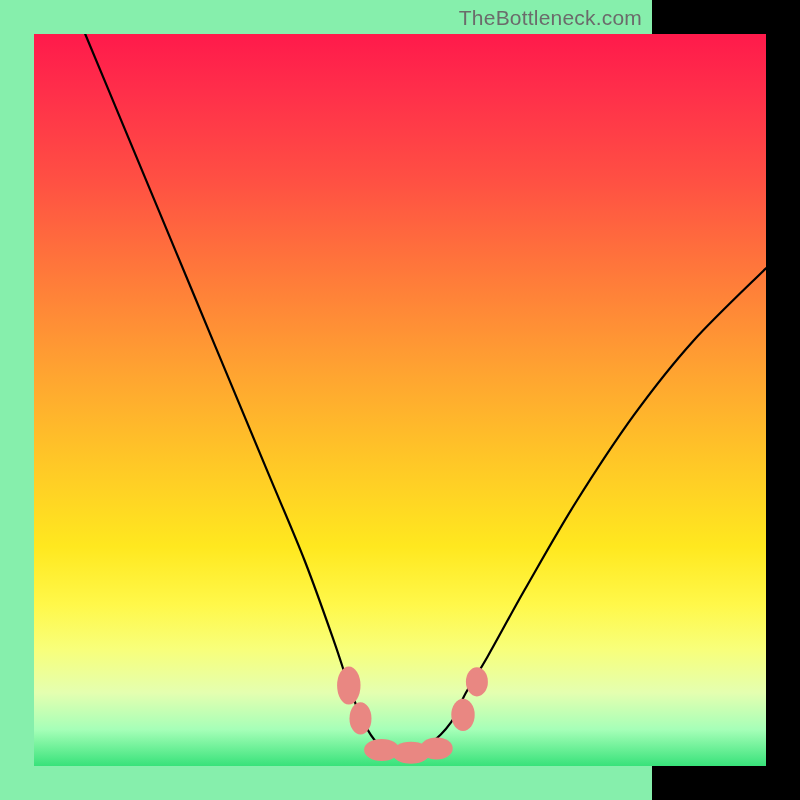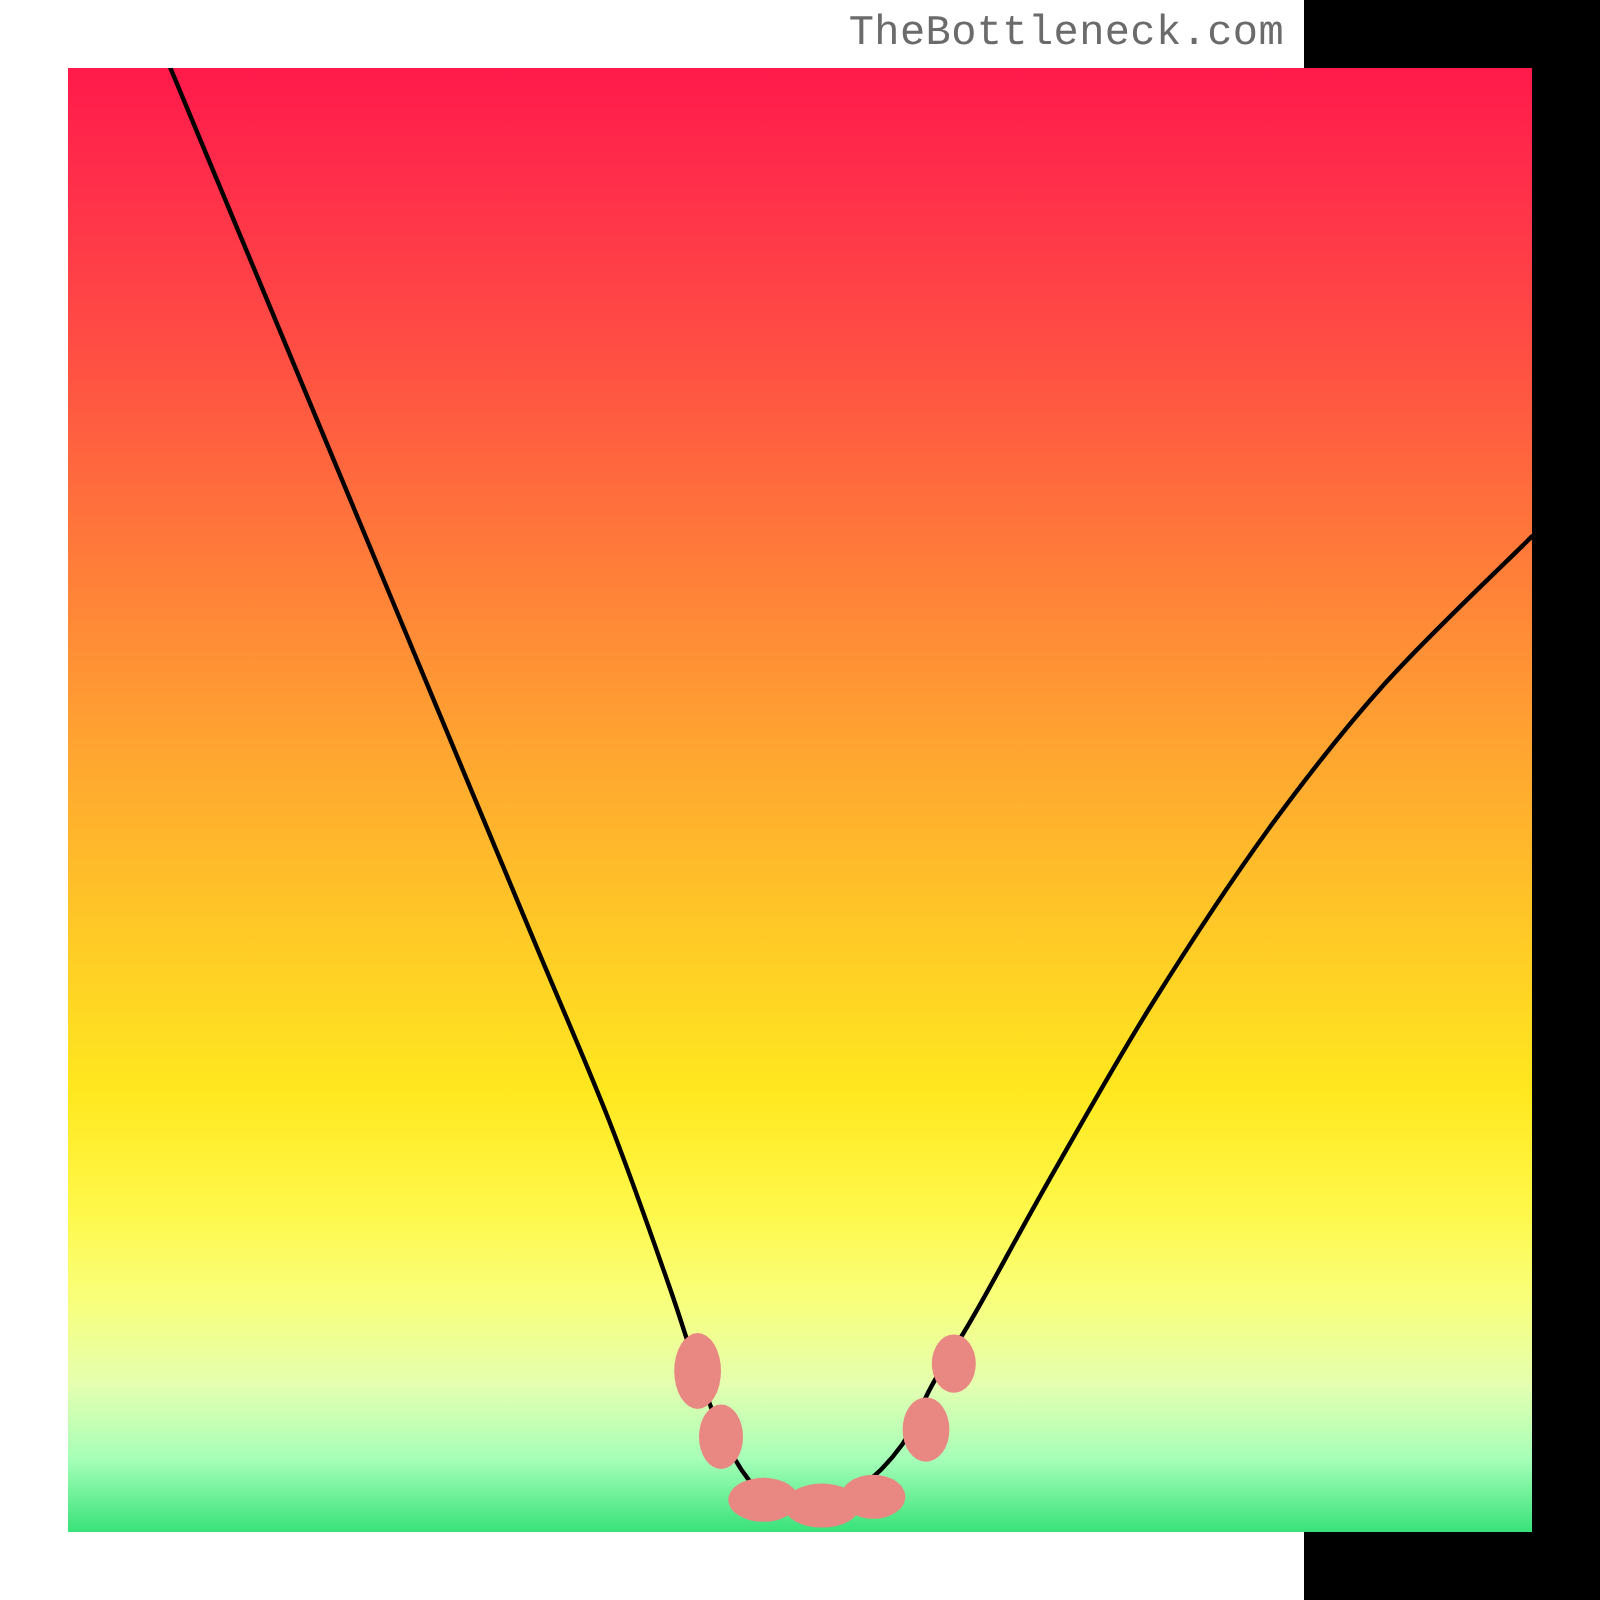--- a/index.html
+++ b/index.html
@@ -10,22 +10,21 @@
     background: #000;
     overflow: hidden;
     font-family: Arial, Helvetica, sans-serif;
   }
   .frame {
     position: absolute;
     top: 0;
     left: 0;
     width: 652px;
     height: 800px;
-    background: #ffffff;
-    font-family: Liberation Mono, monospace;
+    background: #86efac;
   }
   .plot-area {
     position: absolute;
     top: 34px;
     left: 34px;
     width: 732px;
     height: 732px;
     
     background: linear-gradient(
       to bottom,

